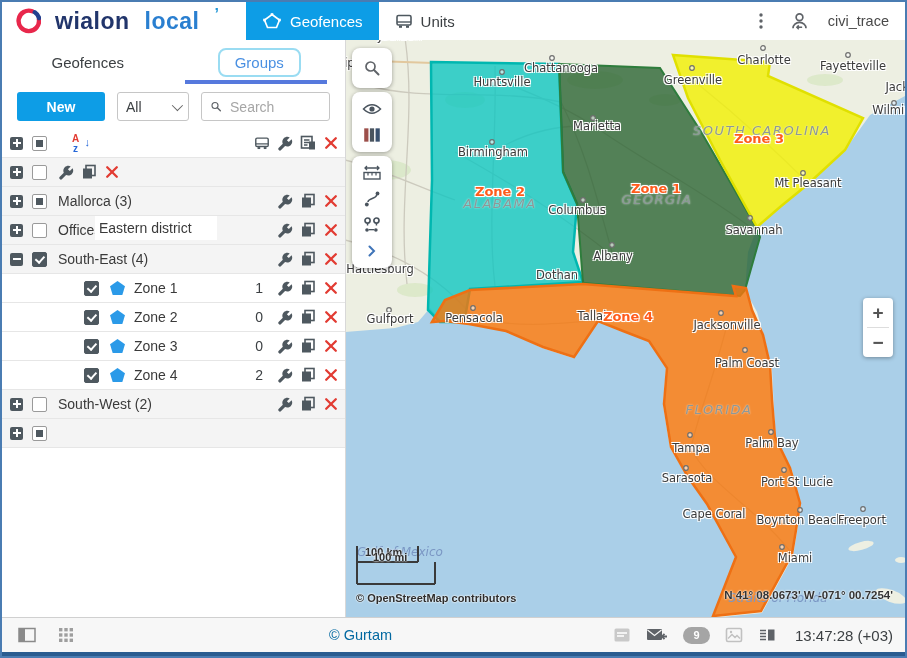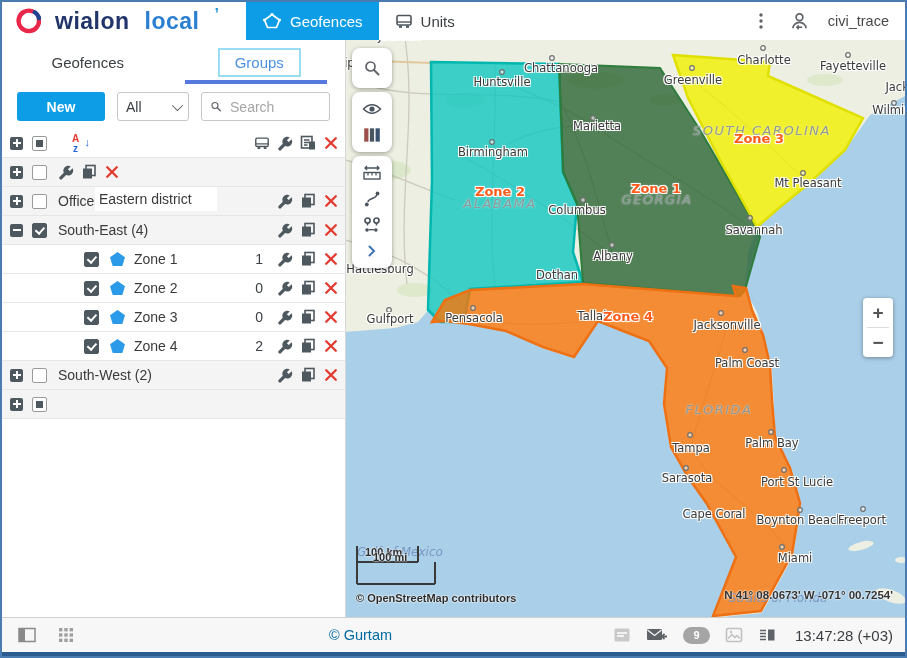--- a/index.html
+++ b/index.html
@@ -13,21 +13,21 @@
   .htab{display:flex;align-items:center;gap:8px;padding:0 16px;font-size:15px;cursor:pointer}
   .htab.active{background:#0d9de6;color:#fff}
   .htab.plain{color:#3c4043}
   .hright{margin-left:auto;display:flex;align-items:center;gap:18px;padding-right:16px}
   .uname{font-size:14.5px;color:#4a4a4a}
   
   #panel{position:absolute;top:38px;left:0;width:343px;bottom:38px;background:#fff;border-right:1px solid #d8d8d8;z-index:20}
   .ptabs{position:relative;height:44px;display:flex;align-items:center}
   .ptab-l{width:50%;text-align:center;font-size:15px;color:#3c4043;cursor:pointer}
   .ptab-r{width:50%;display:flex;justify-content:center}
-  .grbtn{border:2px solid #9adcf2;border-radius:0;padding:4px 15px;color:#4a90e2;font-size:15px;background:#fff;cursor:pointer}
+  .grbtn{border:2px solid #9adcf2;border-radius:8px;padding:4px 15px;color:#4a90e2;font-size:15px;background:#fff;cursor:pointer}
   .underline{position:absolute;left:183px;bottom:0;width:142px;height:4px;background:#5679dd}
   .controls{height:45px;display:flex;align-items:center;padding:0 15px;gap:12px}
   .newbtn{width:88px;height:29px;background:#0d9de6;border:none;border-radius:3px;color:#fff;font-size:14px;font-weight:600;cursor:pointer}
   .sel{width:72px;height:29px;border:1px solid #c6c6c6;border-radius:3px;display:flex;align-items:center;padding:0 8px;font-size:14px;color:#3c4043;cursor:pointer;box-sizing:border-box}
   .sel .caret{margin-left:auto;width:7px;height:7px;border-right:1.6px solid #666;border-bottom:1.6px solid #666;transform:rotate(45deg) translateY(-2px)}
   .search{flex:1;height:29px;border:1px solid #c6c6c6;border-radius:3px;display:flex;align-items:center;padding:0 8px;box-sizing:border-box;gap:6px}
   .search input{border:none;outline:none;width:100%;font-size:14px;color:#3c4043;font-family:"Liberation Sans",sans-serif}
   .search input::placeholder{color:#a6a6a6}
   
   .row{position:relative;height:28px;display:flex;align-items:center;border-bottom:1px solid #e6e6e6;padding-left:8px;font-size:14px;color:#3a3a3a;background:#fff}
@@ -291,20 +291,36 @@
         <svg class="ic">
             <use href="#i-copy"></use>
           </svg>
         <svg class="ic">
             <use href="#i-x"></use>
           </svg>
       </span>
     </div>
     <div class="row grp">
       <span class="sq plus"></span>
+      <span class="cb ind"></span>
+      <span class="lbl">Mallorca (3)</span>
+      <span class="acts">
+        <svg class="ic">
+            <use href="#i-wrench"></use>
+          </svg>
+        <svg class="ic">
+            <use href="#i-copy"></use>
+          </svg>
+        <svg class="ic">
+            <use href="#i-x"></use>
+          </svg>
+      </span>
+    </div>
+    <div class="row grp">
+      <span class="sq plus"></span>
       <span class="cb"></span>
       <span class="lbl">Offices</span>
       <span class="overlay">Eastern district</span>
       <span class="acts">
         <svg class="ic">
             <use href="#i-wrench"></use>
           </svg>
         <svg class="ic">
             <use href="#i-copy"></use>
           </svg>

